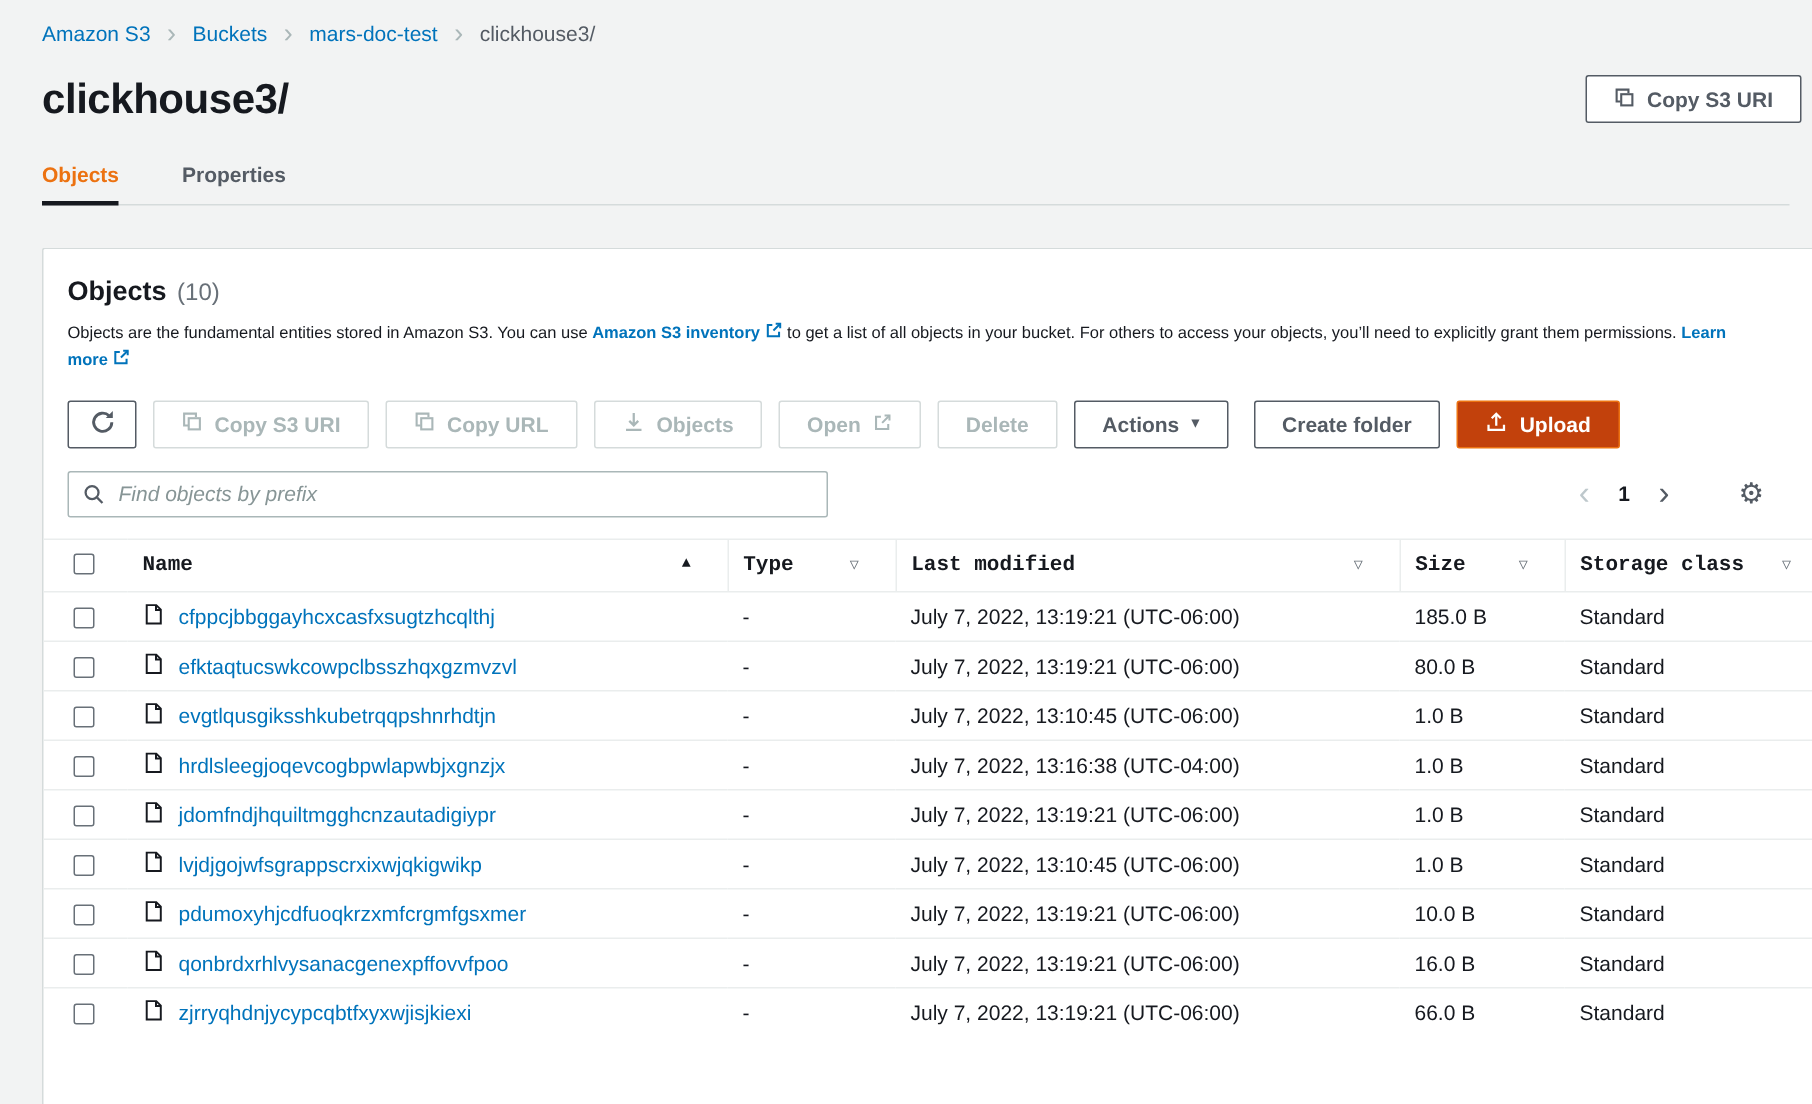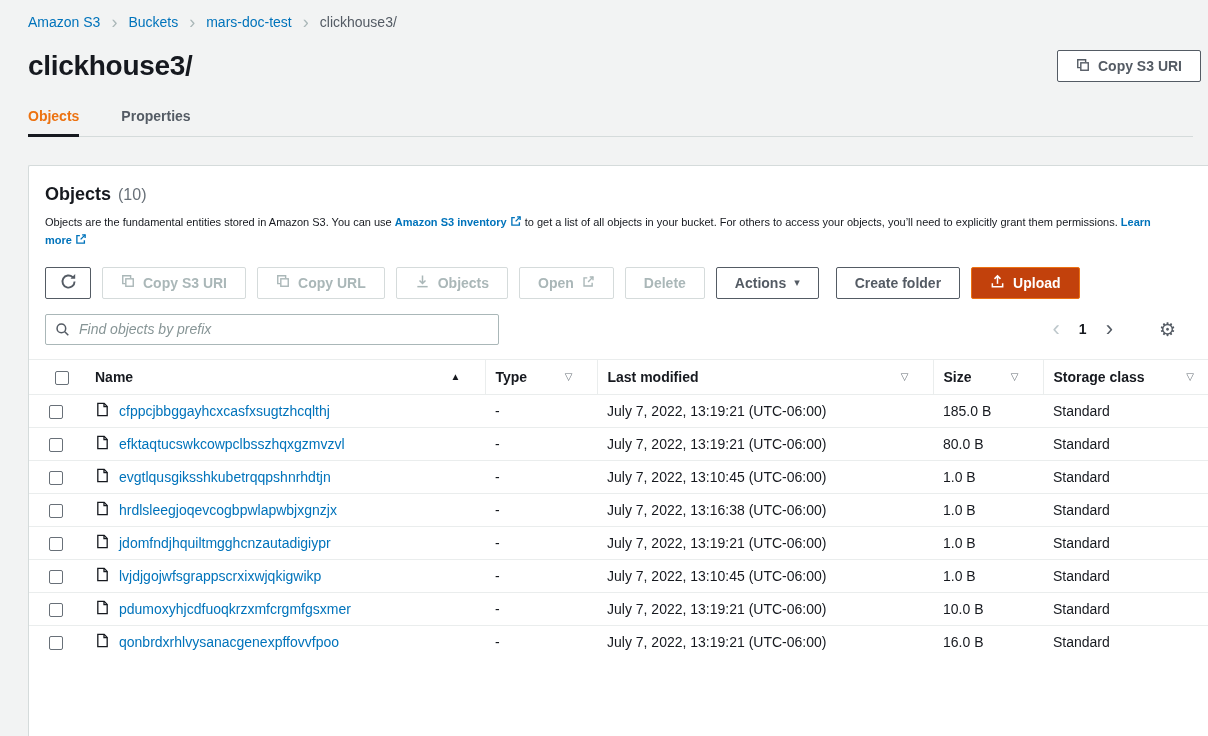--- a/index.html
+++ b/index.html
@@ -57,41 +57,41 @@
   .panel-desc .inline-link { color:#0073bb; font-weight:700; }
   .ext-icon { display:inline-block; vertical-align:-1px; margin-left:3px; }
 
   
   .toolbar { display:flex; align-items:center; gap:11px; margin-top:16px; }
   .toolbar .gap-lg { margin-left:6px; }
   .caret { font-size:11px; line-height:1; }
 
   
   .search-row { display:flex; align-items:center; margin-top:15px; padding-right:14px; }
-  .search-box { position:relative; width:454px; }
+  .search-box { position:relative; width:507px; }
   .search-box input {
     width:100%; height:31px; background:#fff;
     border:1px solid #aab7b8; border-radius:2px;
     padding:0 10px 0 33px; font-family:inherit; font-size:14px; color:#16191f;
   }
   .search-box input::placeholder { color:#879596; font-style:italic; }
   .search-icon { position:absolute; left:10px; top:8px; }
 
   .pager { margin-left:auto; display:flex; align-items:center; gap:19px; }
   .chev { font-size:22px; line-height:1; cursor:pointer; font-weight:400; }
   .chev-left { color:#bec8cc; }
   .chev-right { color:#545b64; }
   .page-num { font-weight:700; color:#16191f; }
   .gear { margin-left:27px; font-size:19px; color:#545b64; cursor:pointer; line-height:1; }
 
   
   .objects-table { width:100%; border-collapse:collapse; margin-top:14px; font-size:14px; table-layout:fixed; }
   .objects-table thead th {
     border-top:1px solid #eaeded; border-bottom:1px solid #eaeded;
-    padding:9px 10px; text-align:center; font-weight:700; color:#16191f;
+    padding:9px 10px; text-align:left; font-weight:700; color:#16191f;font-family:Liberation Mono, monospace;
   }
   .objects-table thead th.divided { border-left:1px solid #eaeded; }
   .th-inner { display:flex; align-items:center; justify-content:space-between; }
   .sort-asc { font-size:10px; color:#16191f; margin-right:14px; }
   .sort-none { font-size:10px; color:#687078; margin-right:14px; }
   .sort-none.last { margin-right:4px; }
 
   .objects-table tbody td { padding:7px 10px; border-top:1px solid #eaeded; color:#16191f; vertical-align:middle; }
   .col-check-cell { padding-left:20px !important; }
   .checkbox {
@@ -337,21 +337,21 @@
     <td>
       <span class="name-cell-inner">
         <span><svg width="15" height="15" viewBox="0 0 16 16">
                   <path d="M3 1.5h6.8l3.2 3.2V14.5H3z" fill="none" stroke="#16191f" stroke-width="1.4"></path>
                   <path d="M9.6 1.5v3.4H13" fill="none" stroke="#16191f" stroke-width="1.4"></path>
                 </svg></span>
         <a class="obj-link">hrdlsleegjoqevcogbpwlapwbjxgnzjx</a>
       </span>
     </td>
     <td>-</td>
-    <td>July 7, 2022, 13:16:38 (UTC-06:00)</td>
+    <td>July 7, 2022, 13:16:38 (UTC-04:00)</td>
     <td class="td-size">1.0 B</td>
     <td>Standard</td>
   </tr>
 
   <tr>
     <td class="col-check-cell"><span class="checkbox"></span></td>
     <td>
       <span class="name-cell-inner">
         <span><svg width="15" height="15" viewBox="0 0 16 16">
                   <path d="M3 1.5h6.8l3.2 3.2V14.5H3z" fill="none" stroke="#16191f" stroke-width="1.4"></path>
@@ -411,15 +411,31 @@
         <a class="obj-link">qonbrdxrhlvysanacgenexpffovvfpoo</a>
       </span>
     </td>
     <td>-</td>
     <td>July 7, 2022, 13:19:21 (UTC-06:00)</td>
     <td class="td-size">16.0 B</td>
     <td>Standard</td>
   </tr>
 
 
+  <tr>
+    <td class="col-check-cell"><span class="checkbox"></span></td>
+    <td>
+      <span class="name-cell-inner">
+        <span><svg width="15" height="15" viewBox="0 0 16 16">
+                  <path d="M3 1.5h6.8l3.2 3.2V14.5H3z" fill="none" stroke="#16191f" stroke-width="1.4"></path>
+                  <path d="M9.6 1.5v3.4H13" fill="none" stroke="#16191f" stroke-width="1.4"></path>
+                </svg></span>
+        <a class="obj-link">zjrryqhdnjycypcqbtfxyxwjisjkiexi</a>
+      </span>
+    </td>
+    <td>-</td>
+    <td>July 7, 2022, 13:19:21 (UTC-06:00)</td>
+    <td class="td-size">66.0 B</td>
+    <td>Standard</td>
+  </tr>
 </tbody>
   </table>
 </section>
 
 </body></html>

